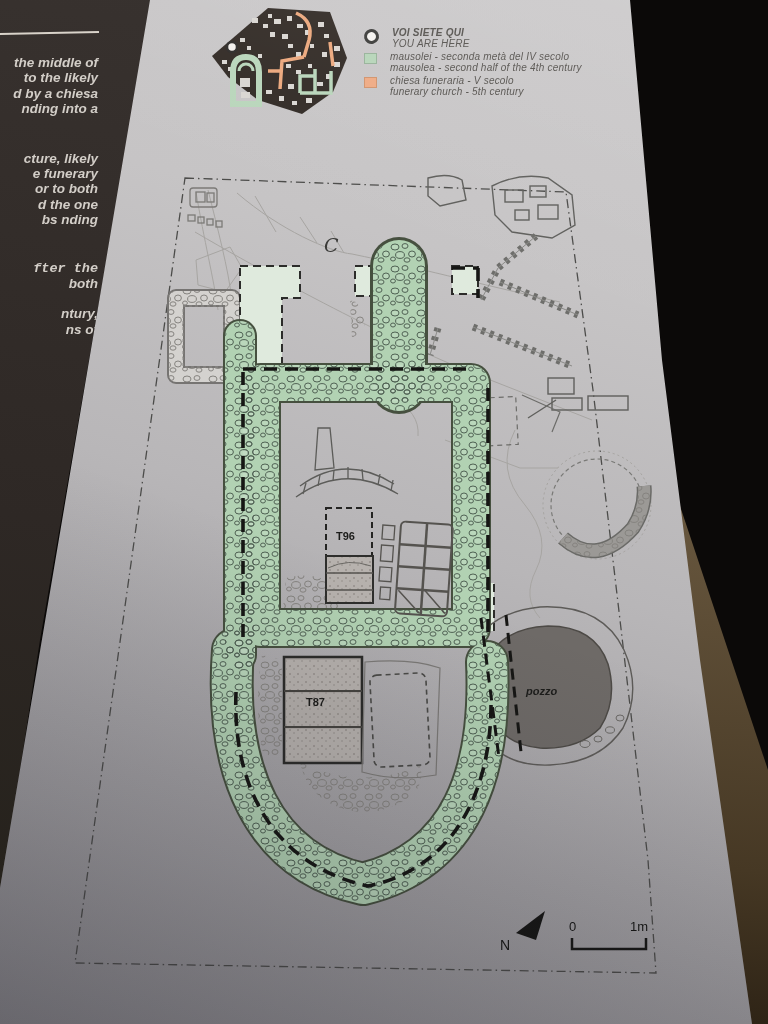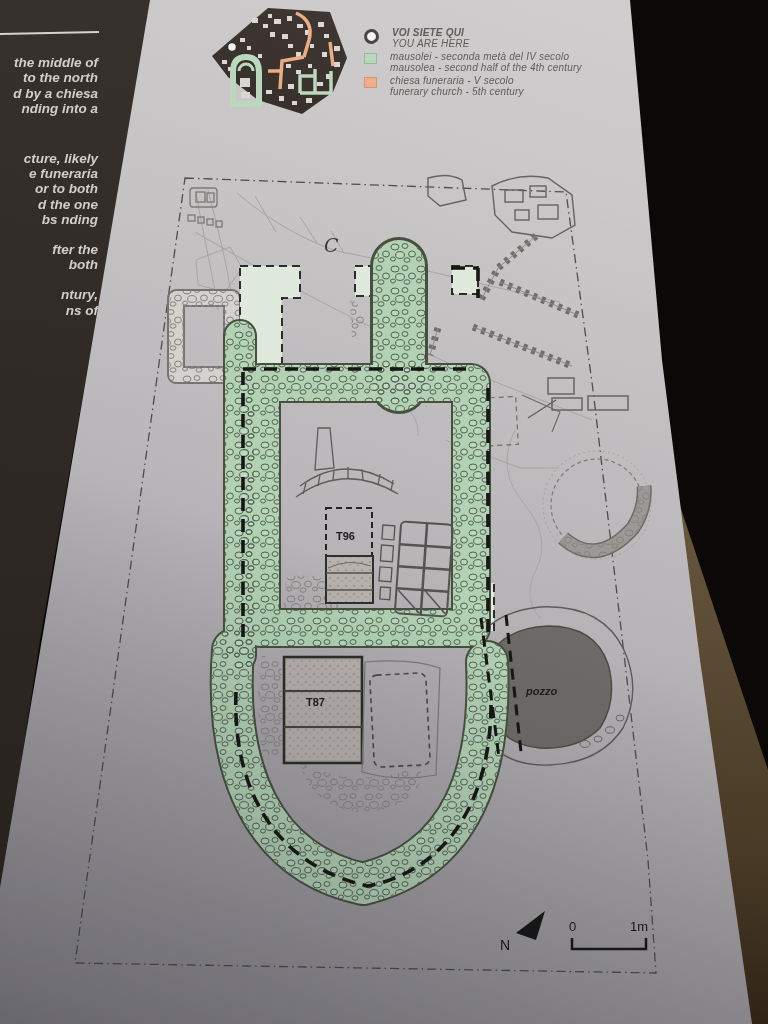--- a/index.html
+++ b/index.html
@@ -13,21 +13,21 @@
 
   
   .sidebar{position:absolute;inset:0;
     clip-path:polygon(0 0,152px 0,40px 640px,0 900px);
     background:linear-gradient(188deg,#393330 0%,#2e2825 55%,#232019 100%);}
   .sbrule{position:absolute;top:32px;left:0;width:99px;height:2px;background:#d9d3ca;transform:rotate(-1.2deg);}
   .sbtext{position:absolute;top:55px;left:0;width:104px;overflow:hidden;
     font-style:italic;font-weight:bold;color:#d3cec8;font-size:13.5px;}
   .sline{position:relative;height:15.4px;}
   .sline span{position:absolute;right:6px;white-space:nowrap;}
-  .sgap1{margin-top:34px;} .sgap2{margin-top:14px;} .sgap3{margin-top:15px;}
+  .sgap1{margin-top:34px;} .sgap2{margin-top:33px;font-family:Liberation Mono, monospace;} .sgap3{margin-top:15px;}
 
   
   .panel{position:absolute;inset:0;
     clip-path:polygon(150px 0,630px 0,662px 360px,700px 660px,752px 1024px,0 1024px,0 888px);
     background:linear-gradient(196deg,#cccacb 0%,#c6c4c5 28%,#b8b6b8 52%,#a2a0a3 76%,#8d8b8f 100%);}
   .shade{position:absolute;inset:0;pointer-events:none;
     background:linear-gradient(200deg,rgba(255,255,255,.10) 0%,rgba(0,0,0,0) 30%,rgba(0,0,0,0) 55%,rgba(25,25,35,.18) 82%,rgba(20,20,30,.30) 100%);}
 
   svg.art{position:absolute;left:0;top:0;}
 
@@ -47,33 +47,33 @@
 
   <div class="floor"></div>
 
   <div class="sidebar">
     <div class="sbrule"></div>
     <div class="sbtext">
       <div class="sline">
           <span>the middle of</span>
         </div>
       <div class="sline">
-          <span>to  the  north</span>
+          <span>to  the  likely</span>
         </div>
       <div class="sline">
           <span>d by a chiesa</span>
         </div>
       <div class="sline">
           <span>nding into a</span>
         </div>
       <div class="sline sgap1">
           <span>cture, likely</span>
         </div>
       <div class="sline">
-          <span>e funeraria</span>
+          <span>e funerary</span>
         </div>
       <div class="sline">
           <span>or to both</span>
         </div>
       <div class="sline">
           <span>d the one</span>
         </div>
       <div class="sline">
           <span>bs nding</span>
         </div>

